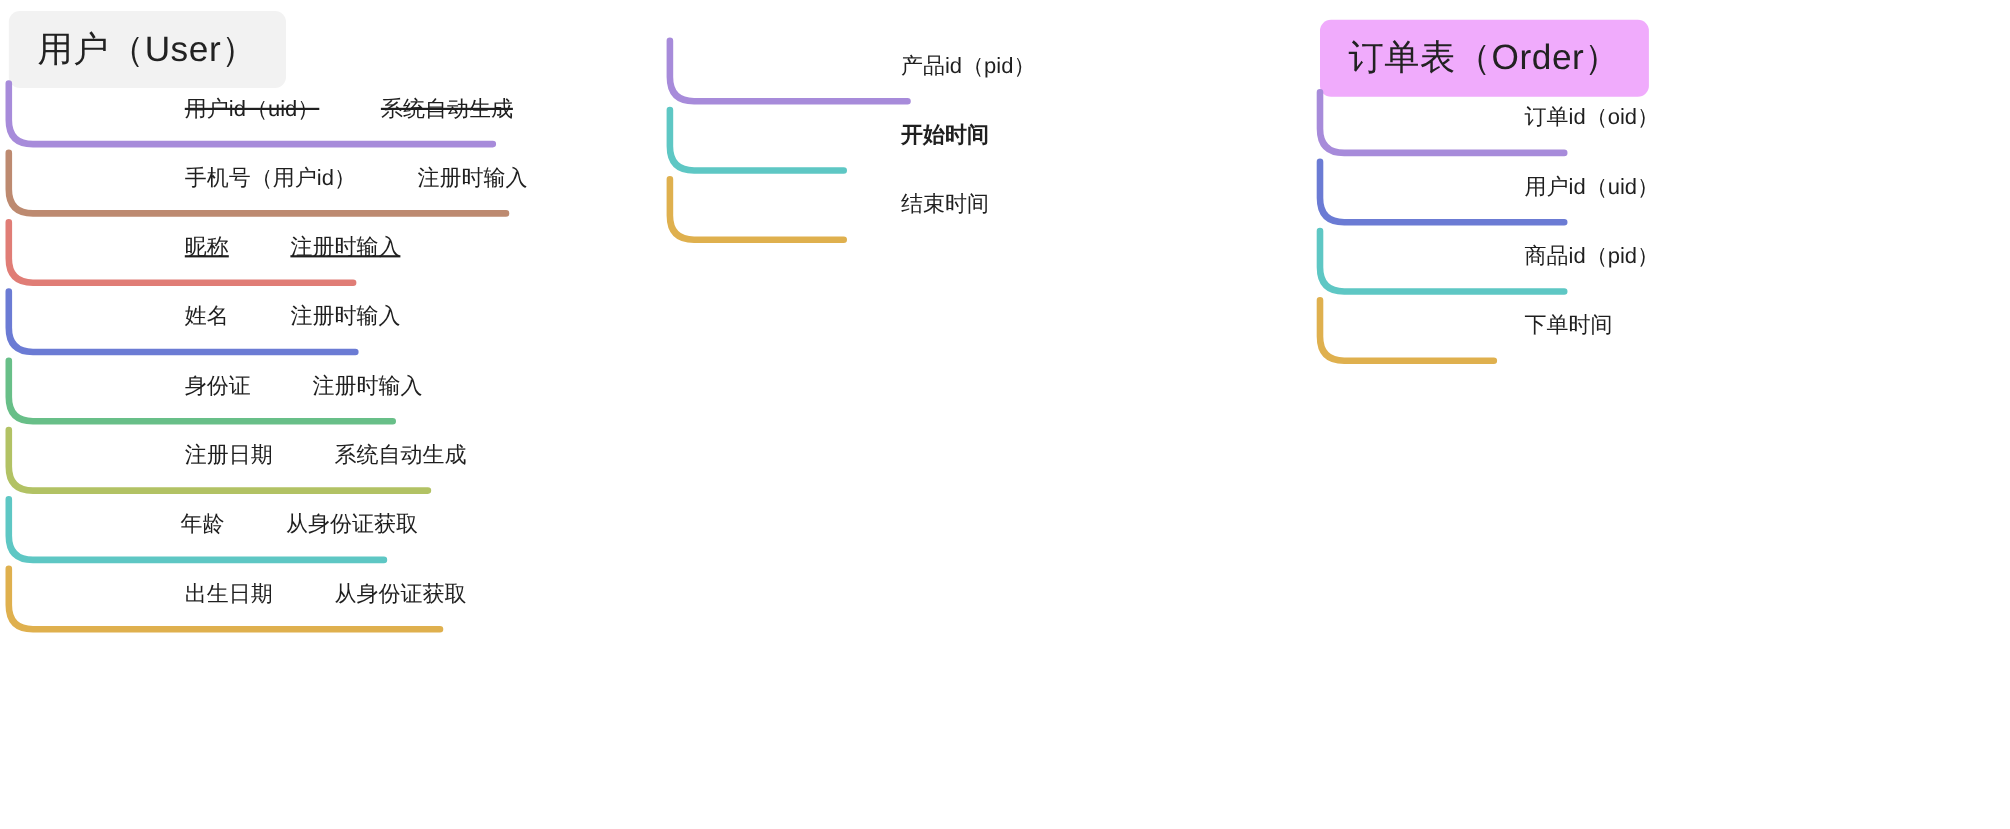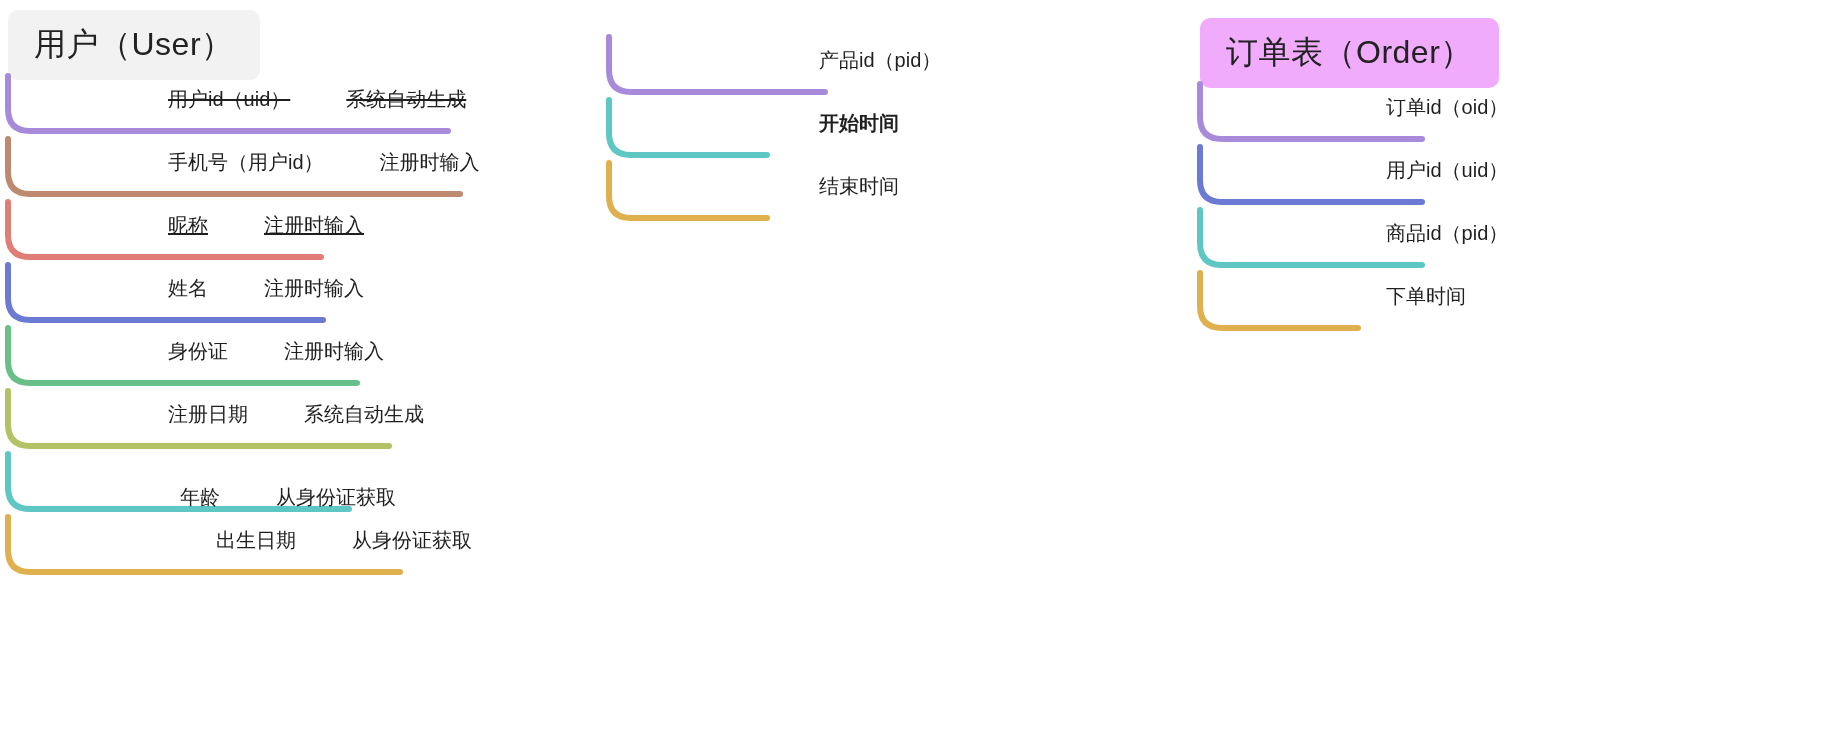--- a/index.html
+++ b/index.html
@@ -121,27 +121,27 @@
         <div class="row" style="height: 63px;">
           <svg class="connector" width="547" height="77" viewBox="0 0 547 77" style="left: -126px;">
             <path d="M 126 0 L 126 33 Q 126 55 148 55 L 507 55" fill="none" stroke="#b2c264" stroke-width="6" stroke-linecap="round"></path>
           </svg>
           <div class="row-text" style="left: 160px;"><span class="row-label">注册日期</span><span class="row-note" style="margin-left: 56px;">系统自动生成</span></div>
         </div>
         <div class="row" style="height: 63px;">
           <svg class="connector" width="507" height="77" viewBox="0 0 507 77" style="left: -126px;">
             <path d="M 126 0 L 126 33 Q 126 55 148 55 L 467 55" fill="none" stroke="#5ec7c4" stroke-width="6" stroke-linecap="round"></path>
           </svg>
-          <div class="row-text" style="left: 172px; margin-top: 20px;"><span class="row-label">年龄</span><span class="row-note" style="margin-left: 56px;">从身份证获取</span></div>
+          <div class="row-text" style="left: 156px;"><span class="row-label">年龄</span><span class="row-note" style="margin-left: 56px;">从身份证获取</span></div>
         </div>
         <div class="row" style="height: 63px;">
           <svg class="connector" width="558" height="77" viewBox="0 0 558 77" style="left: -126px;">
             <path d="M 126 0 L 126 33 Q 126 55 148 55 L 518 55" fill="none" stroke="#dfb04e" stroke-width="6" stroke-linecap="round"></path>
           </svg>
-          <div class="row-text" style="left: 160px; margin-left: 48px;"><span class="row-label">出生日期</span><span class="row-note" style="margin-left: 56px;">从身份证获取</span></div>
+          <div class="row-text" style="left: 160px;"><span class="row-label">出生日期</span><span class="row-note" style="margin-left: 56px;">从身份证获取</span></div>
         </div>
       </div></div>
     <div class="branch" style="left: 609px; top: 14px;"><div class="rows" style="height: 272px; margin-top: -4px;">
         <div class="row" style="height: 63px; margin-top: 27px;">
           <svg class="connector" width="432" height="77" viewBox="0 0 432 77" style="left: -176px;">
             <path d="M 176 0 L 176 33 Q 176 55 198 55 L 392 55" fill="none" stroke="#a78bda" stroke-width="6" stroke-linecap="round"></path>
           </svg>
           <div class="row-text" style="left: 210px;"><span class="row-label">产品id（pid）</span></div>
         </div>
         <div class="row" style="height: 63px;">

